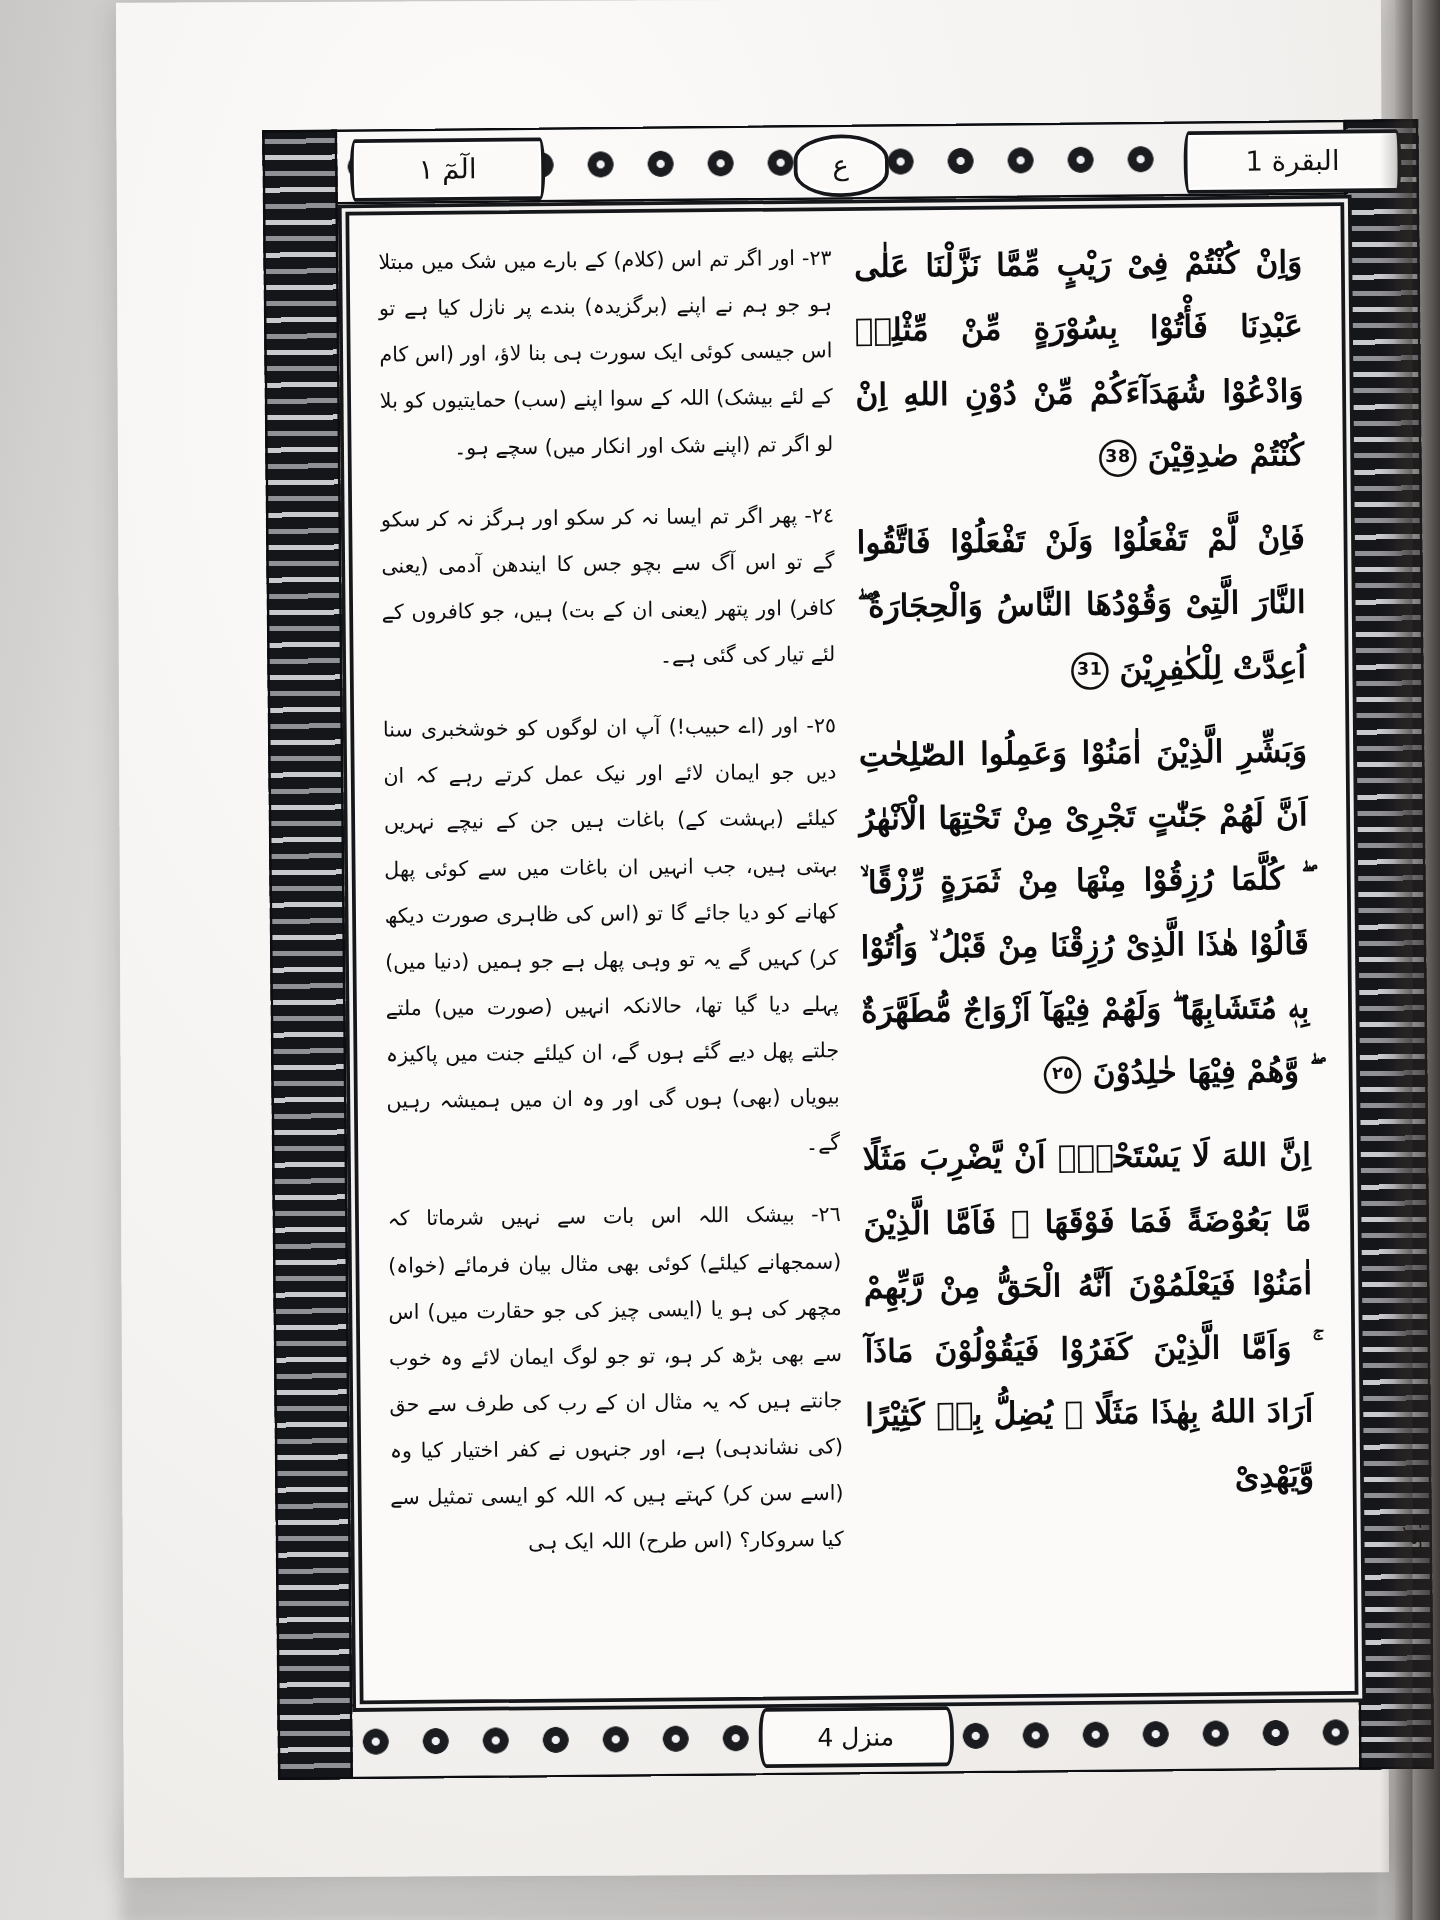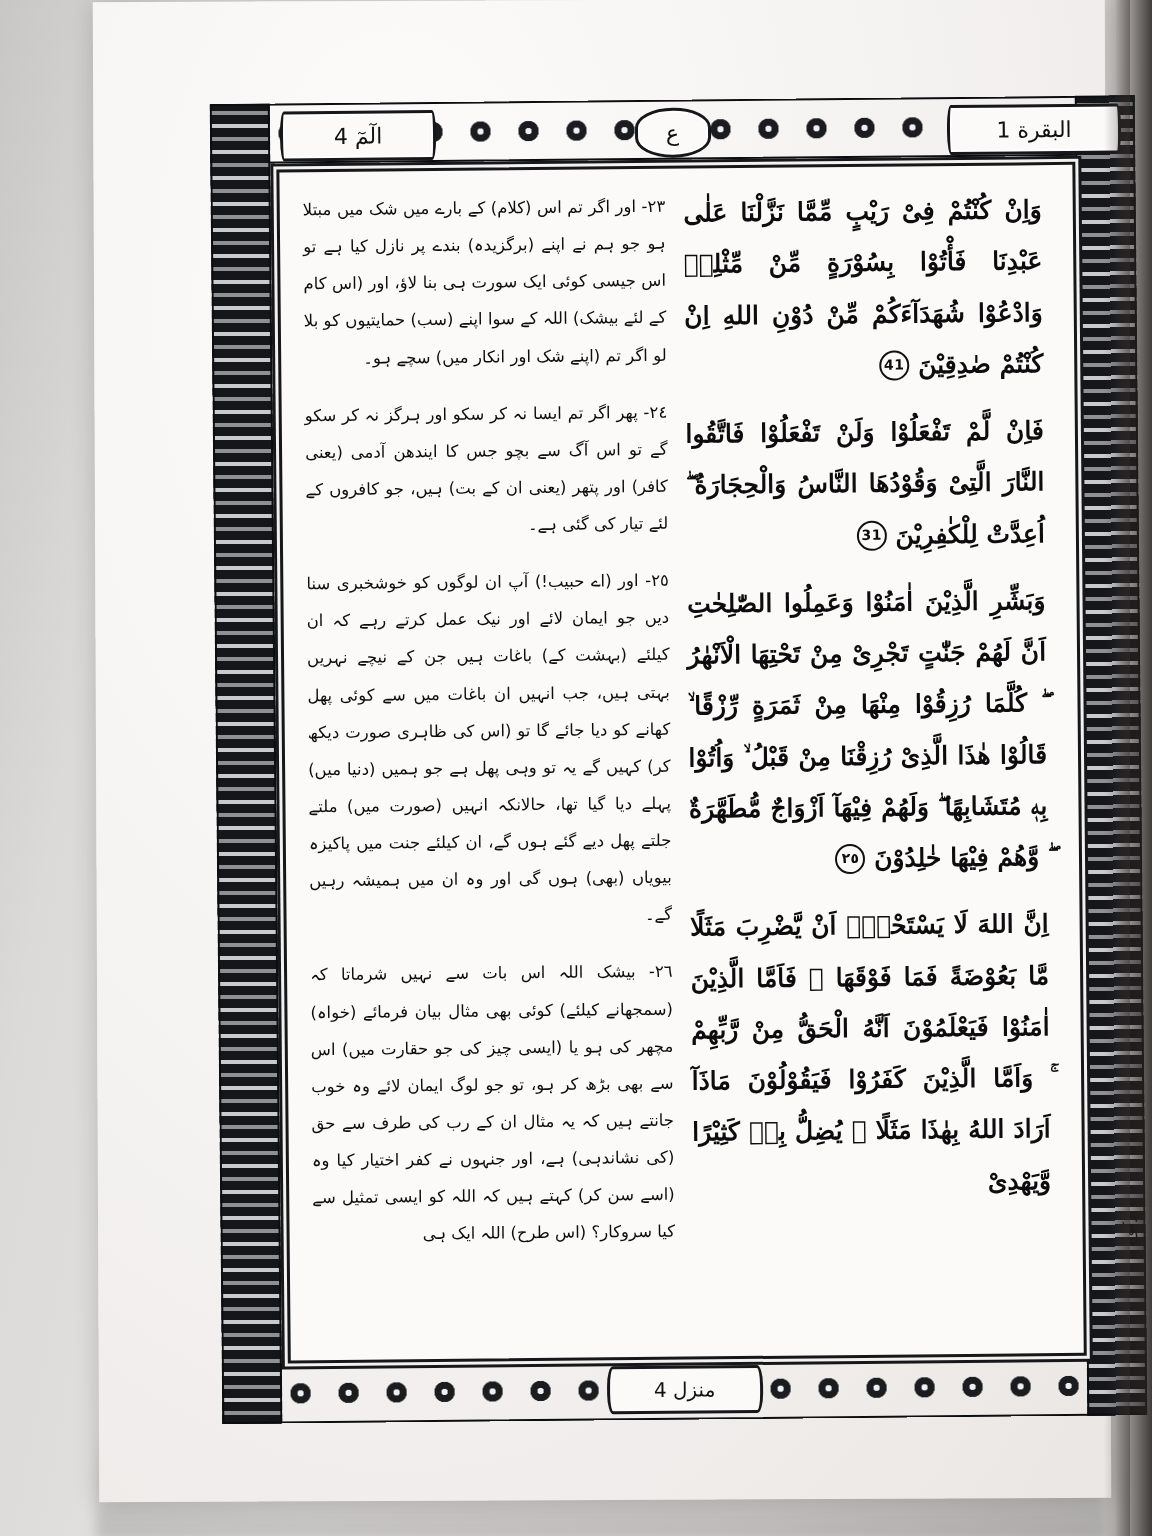--- a/index.html
+++ b/index.html
@@ -228,42 +228,42 @@
       <div class="band vert diamonds" id="frame-left"></div>
       <div class="band vert diamonds" id="frame-right"></div>
 
       <div class="cartouche" id="cart-right">
         <span>البقرة 1</span>
       </div>
       <div class="cartouche" id="cart-mid">
         <span>ع</span>
       </div>
       <div class="cartouche" id="cart-left">
-        <span>الٓمٓ 4</span>
+        <span>الٓمٓ ١</span>
       </div>
 
       <div id="cart-foot">
         <span>منزل 4</span>
       </div>
 
       <div id="inner-rule"></div>
 
       <div id="columns">
 
         <div class="col" id="col-urdu">
           <p class="u-para">٢٣- اور اگر تم اس (کلام) کے بارے میں شک میں مبتلا ہو جو ہم نے اپنے (برگزیدہ) بندے پر نازل کیا ہے تو اس جیسی کوئی ایک سورت ہی بنا لاؤ، اور (اس کام کے لئے بیشک) اللہ کے سوا اپنے (سب) حمایتیوں کو بلا لو اگر تم (اپنے شک اور انکار میں) سچے ہو۔</p>
           <p class="u-para">٢٤- پھر اگر تم ایسا نہ کر سکو اور ہرگز نہ کر سکو گے تو اس آگ سے بچو جس کا ایندھن آدمی (یعنی کافر) اور پتھر (یعنی ان کے بت) ہیں، جو کافروں کے لئے تیار کی گئی ہے۔</p>
           <p class="u-para">٢٥- اور (اے حبیب!) آپ ان لوگوں کو خوشخبری سنا دیں جو ایمان لائے اور نیک عمل کرتے رہے کہ ان کیلئے (بہشت کے) باغات ہیں جن کے نیچے نہریں بہتی ہیں، جب انہیں ان باغات میں سے کوئی پھل کھانے کو دیا جائے گا تو (اس کی ظاہری صورت دیکھ کر) کہیں گے یہ تو وہی پھل ہے جو ہمیں (دنیا میں) پہلے دیا گیا تھا، حالانکہ انہیں (صورت میں) ملتے جلتے پھل دیے گئے ہوں گے، ان کیلئے جنت میں پاکیزہ بیویاں (بھی) ہوں گی اور وہ ان میں ہمیشہ رہیں گے۔</p>
           <p class="u-para">٢٦- بیشک اللہ اس بات سے نہیں شرماتا کہ (سمجھانے کیلئے) کوئی بھی مثال بیان فرمائے (خواہ) مچھر کی ہو یا (ایسی چیز کی جو حقارت میں) اس سے بھی بڑھ کر ہو، تو جو لوگ ایمان لائے وہ خوب جانتے ہیں کہ یہ مثال ان کے رب کی طرف سے حق (کی نشاندہی) ہے، اور جنہوں نے کفر اختیار کیا وہ (اسے سن کر) کہتے ہیں کہ اللہ کو ایسی تمثیل سے کیا سروکار؟ (اس طرح) اللہ ایک ہی</p>
         </div>
 
         <div class="col" id="col-arabic">
           <p class="ayah">
             <span>وَاِنْ كُنْتُمْ فِىْ رَيْبٍ مِّمَّا نَزَّلْنَا عَلٰى عَبْدِنَا فَأْتُوْا بِسُوْرَةٍ مِّنْ مِّثْلِهٖ وَادْعُوْا شُهَدَآءَكُمْ مِّنْ دُوْنِ اللهِ اِنْ كُنْتُمْ صٰدِقِيْنَ</span>
-            <span class="ayah-num">41</span>
+            <span class="ayah-num">38</span>
           </p>
           <p class="ayah">
             <span>فَاِنْ لَّمْ تَفْعَلُوْا وَلَنْ تَفْعَلُوْا فَاتَّقُوا النَّارَ الَّتِىْ وَقُوْدُهَا النَّاسُ وَالْحِجَارَةُ ۖ اُعِدَّتْ لِلْكٰفِرِيْنَ</span>
             <span class="ayah-num">31</span>
           </p>
           <p class="ayah">
             <span>وَبَشِّرِ الَّذِيْنَ اٰمَنُوْا وَعَمِلُوا الصّٰلِحٰتِ اَنَّ لَهُمْ جَنّٰتٍ تَجْرِىْ مِنْ تَحْتِهَا الْاَنْهٰرُ ۖ كُلَّمَا رُزِقُوْا مِنْهَا مِنْ ثَمَرَةٍ رِّزْقًا ۙ قَالُوْا هٰذَا الَّذِىْ رُزِقْنَا مِنْ قَبْلُ ۙ وَاُتُوْا بِهٖ مُتَشَابِهًا ۖ وَلَهُمْ فِيْهَآ اَزْوَاجٌ مُّطَهَّرَةٌ ۖ وَّهُمْ فِيْهَا خٰلِدُوْنَ</span>
             <span class="ayah-num">٢٥</span>
           </p>
           <p class="ayah">

